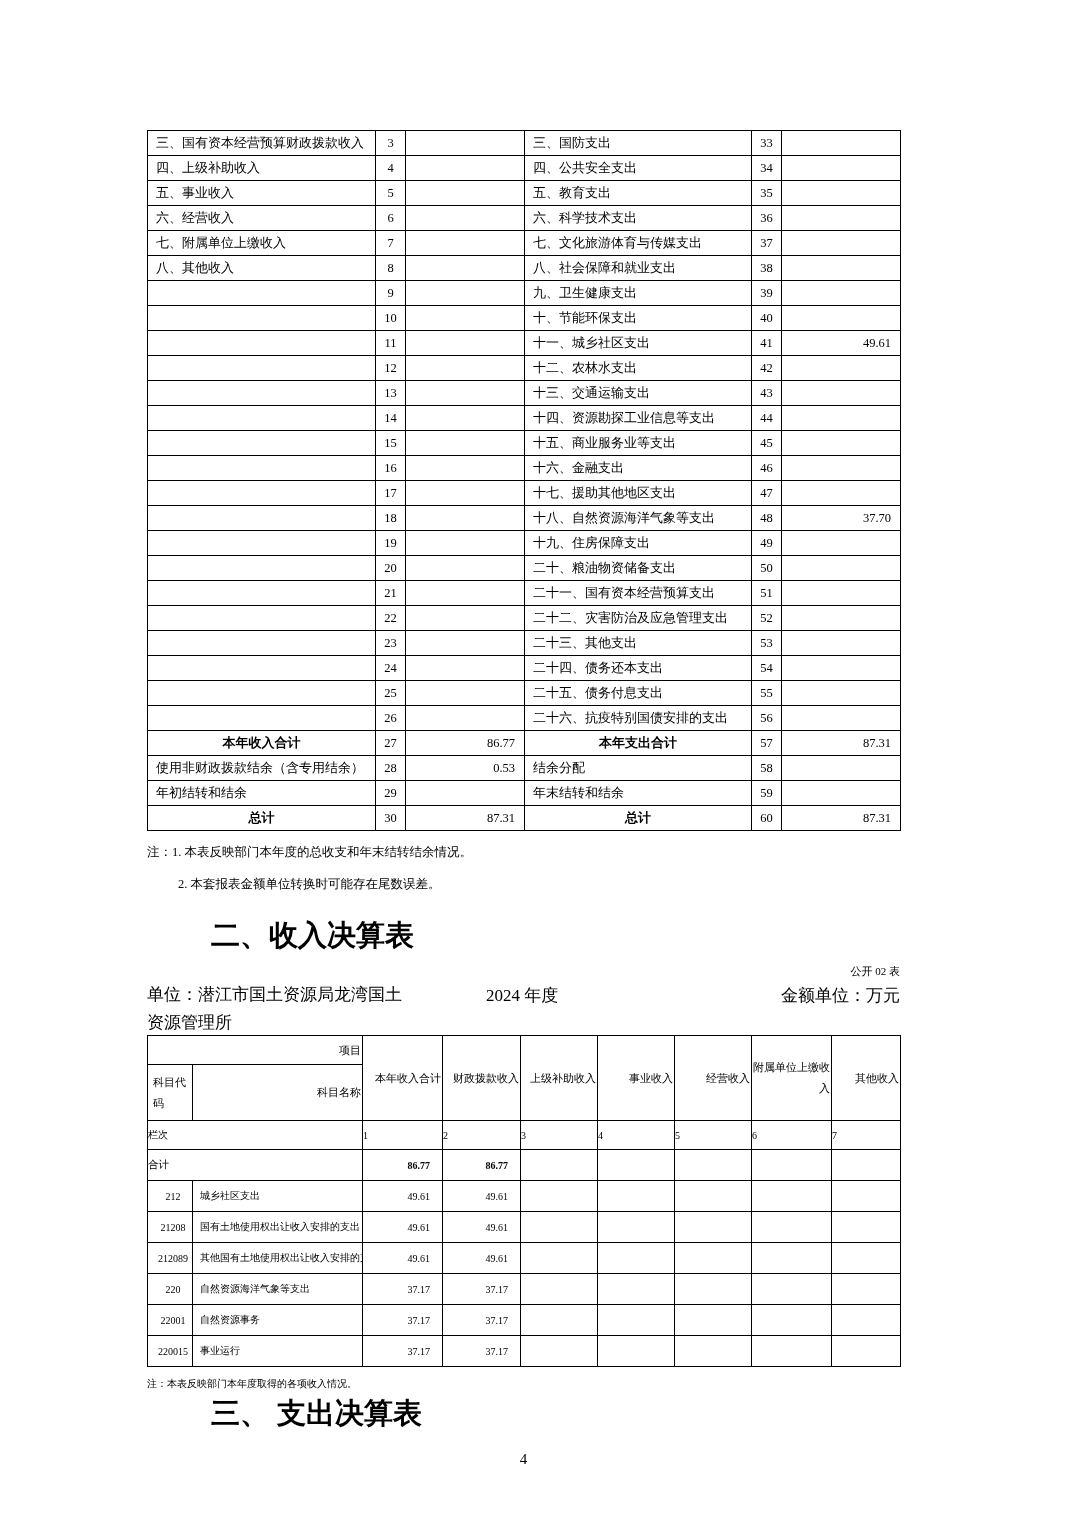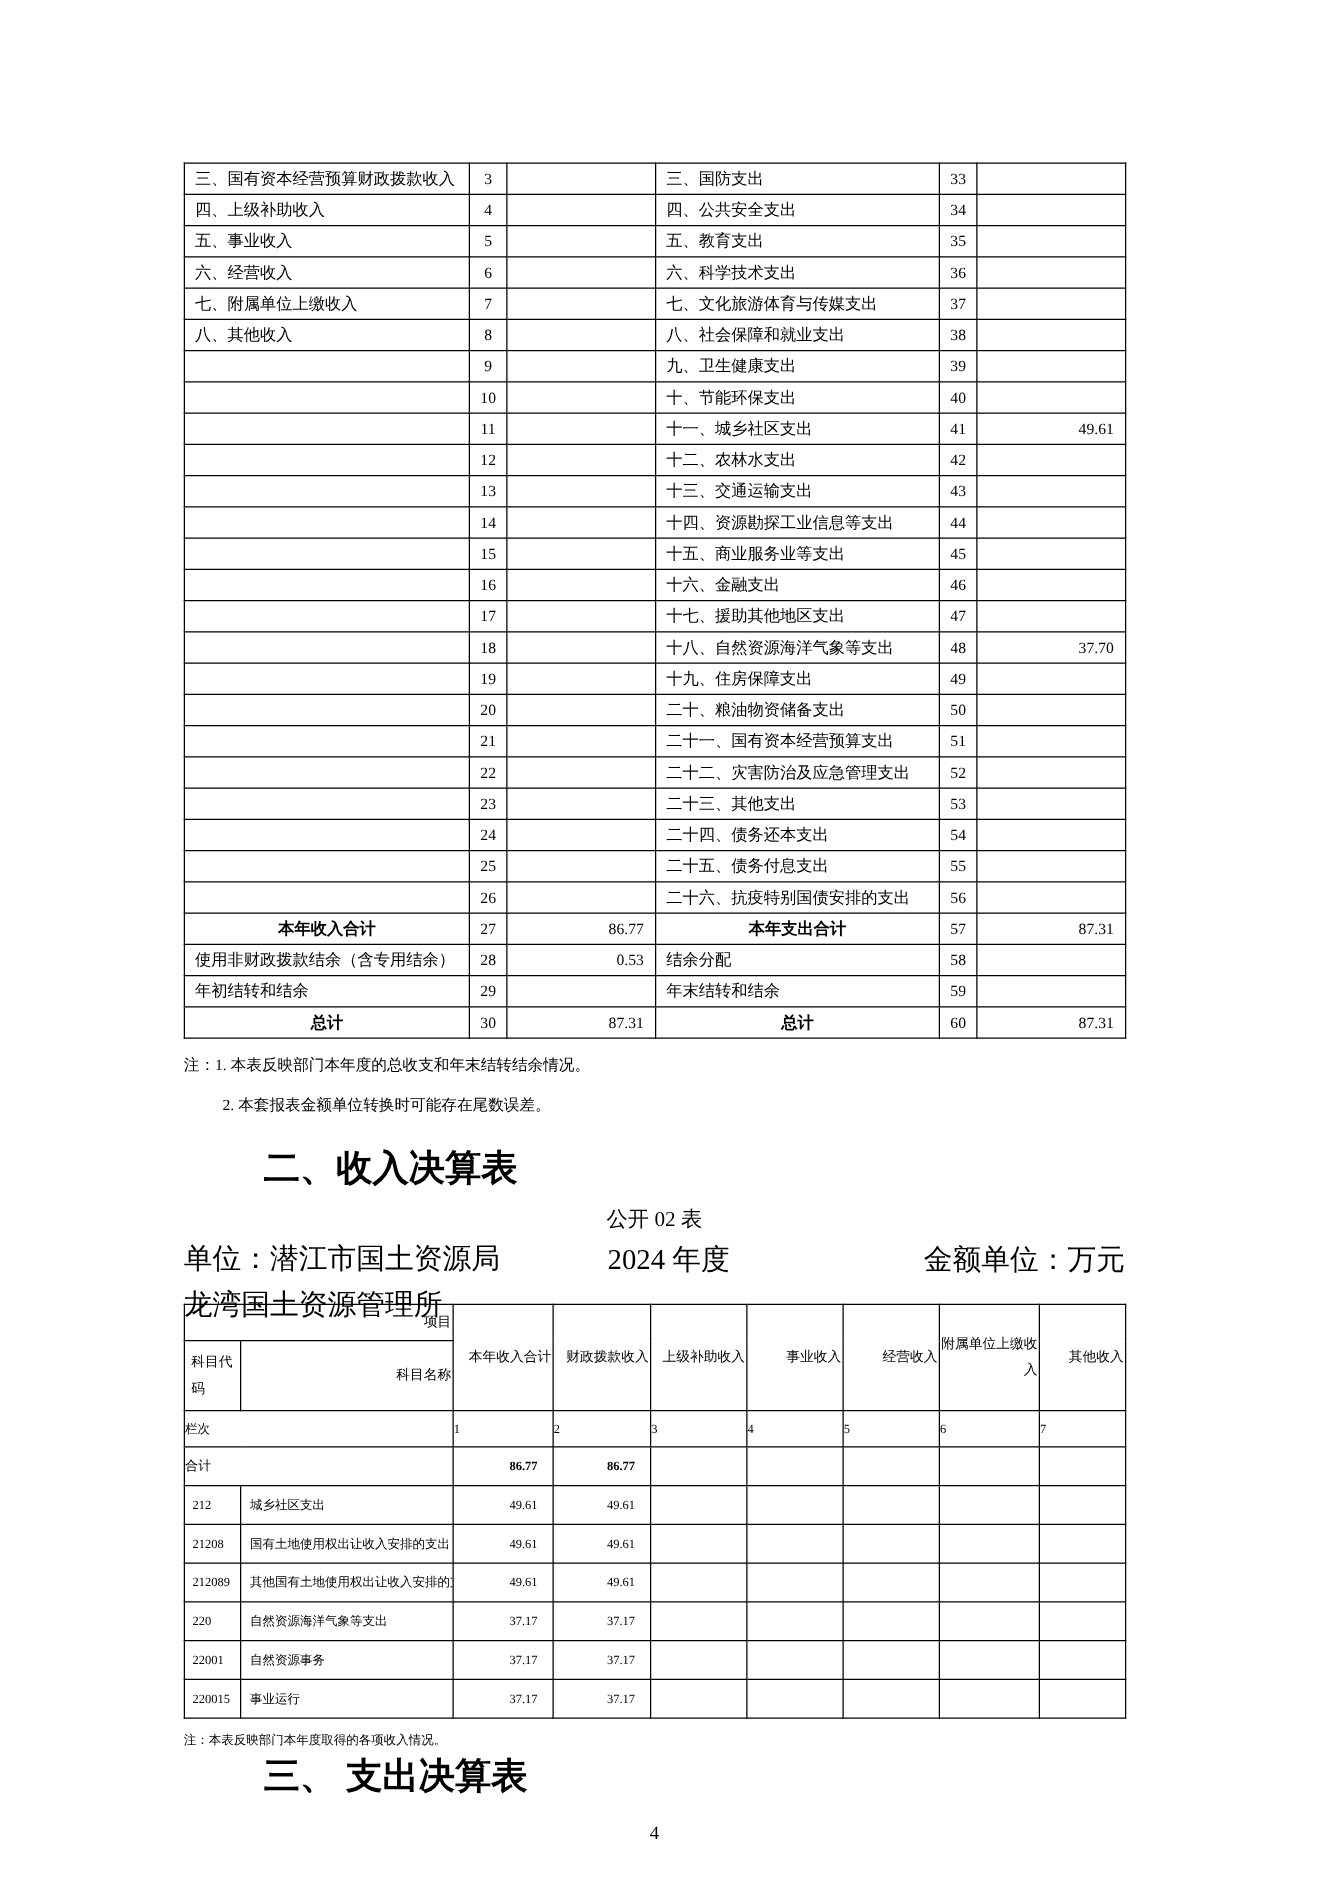--- a/index.html
+++ b/index.html
@@ -27,38 +27,38 @@
   .note-line2 { margin-top:15px; margin-left:31px; font-size:12.5px; }
 
   
   .heading {
     font-family:"Liberation Sans", sans-serif; font-weight:bold;
     font-size:29px; margin-left:64px; line-height:1.15;
   }
   .heading-2 { margin-top:26px; }
   .heading-3 { margin-top:6px; }
 
-  .table-code { text-align:center; font-size:17px; margin-top:12px; }
-
-  .meta { position:relative; height:54px; margin-top:2px; font-size:23px; }
+  .table-code { text-align:right; font-size:11px; margin-top:12px; }
+
+  .meta { position:relative; height:54px; margin-top:2px; font-size:17px; }
   .meta .unit { width:266px; line-height:1.6; }
   .meta .year { position:absolute; left:339px; top:3px; }
   .meta .amount-unit { position:absolute; right:0; top:3px; }
 
   
   .income th, .income td {
     border:1px solid #000; padding:0; overflow:hidden; vertical-align:middle;
   }
   .income th { font-weight:normal; font-size:11px; text-align:right; line-height:1.9; padding:0 1px; }
   .income .proj { height:28px; }
   .income .hrow2 th { height:55px; }
   .income .codeh { text-align:left; padding-left:5px; }
   .income .lanci-row td { height:28px; font-size:10px; }
   .income tbody td { height:30px; font-size:10px; white-space:nowrap; }
-  .income .code { text-align:left; padding-left:6px; }
+  .income .code { text-align:center; padding-left:6px; }
   .income .iname { text-align:left; padding-left:7px; }
   .income .val { text-align:right; padding-right:12px; }
   .income .total-label { padding-left:0; font-size:10.5px; }
   .income td.total { font-weight:bold; }
 
   .income-note { font-size:10px; margin-top:10px; }
 
   .page-number { text-align:center; font-size:15px; margin-top:20px; }
 </style>
 </head>

